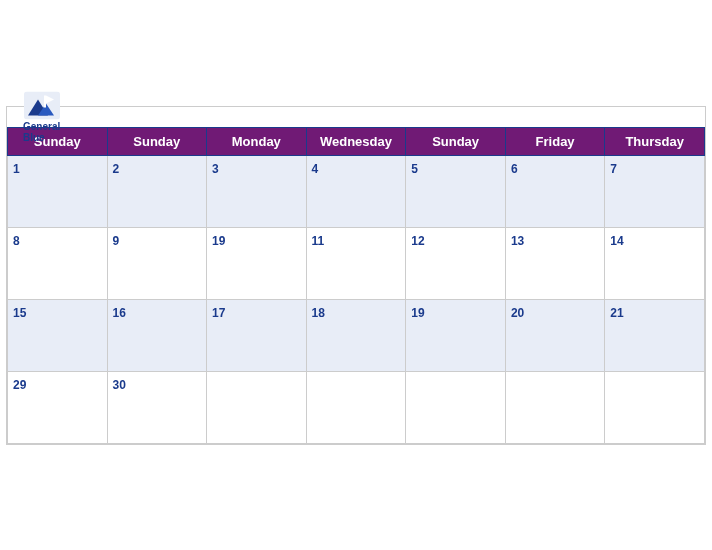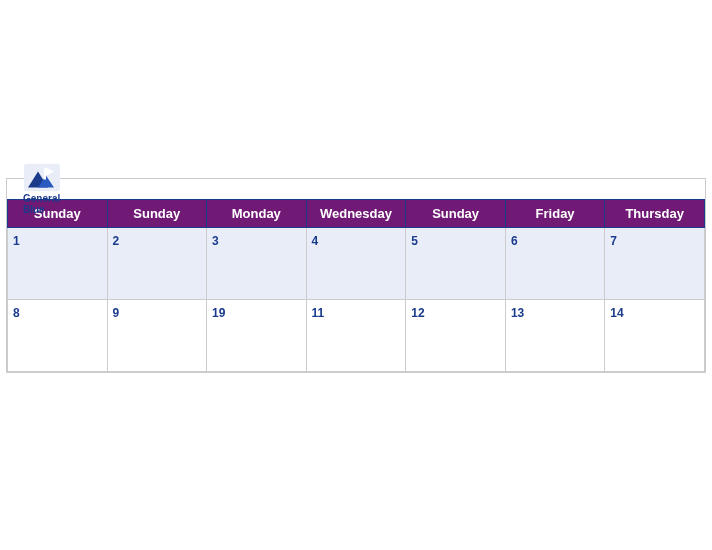--- a/index.html
+++ b/index.html
@@ -140,15 +140,33 @@
         </tr>
         <tr>
           <td><span class="day-num">8</span></td>
           <td><span class="day-num">9</span></td>
           <td><span class="day-num">19</span></td>
           <td><span class="day-num">11</span></td>
           <td><span class="day-num">12</span></td>
           <td><span class="day-num">13</span></td>
           <td><span class="day-num">14</span></td>
         </tr>
+        <tr>
+          <td><span class="day-num">15</span></td>
+          <td><span class="day-num">16</span></td>
+          <td><span class="day-num">17</span></td>
+          <td><span class="day-num">18</span></td>
+          <td><span class="day-num">19</span></td>
+          <td><span class="day-num">20</span></td>
+          <td><span class="day-num">21</span></td>
+        </tr>
+        <tr>
+          <td><span class="day-num">29</span></td>
+          <td><span class="day-num">30</span></td>
+          <td></td>
+          <td></td>
+          <td></td>
+          <td></td>
+          <td></td>
+        </tr>
       </tbody>
   </table>
 </div>
 
 </body></html>

